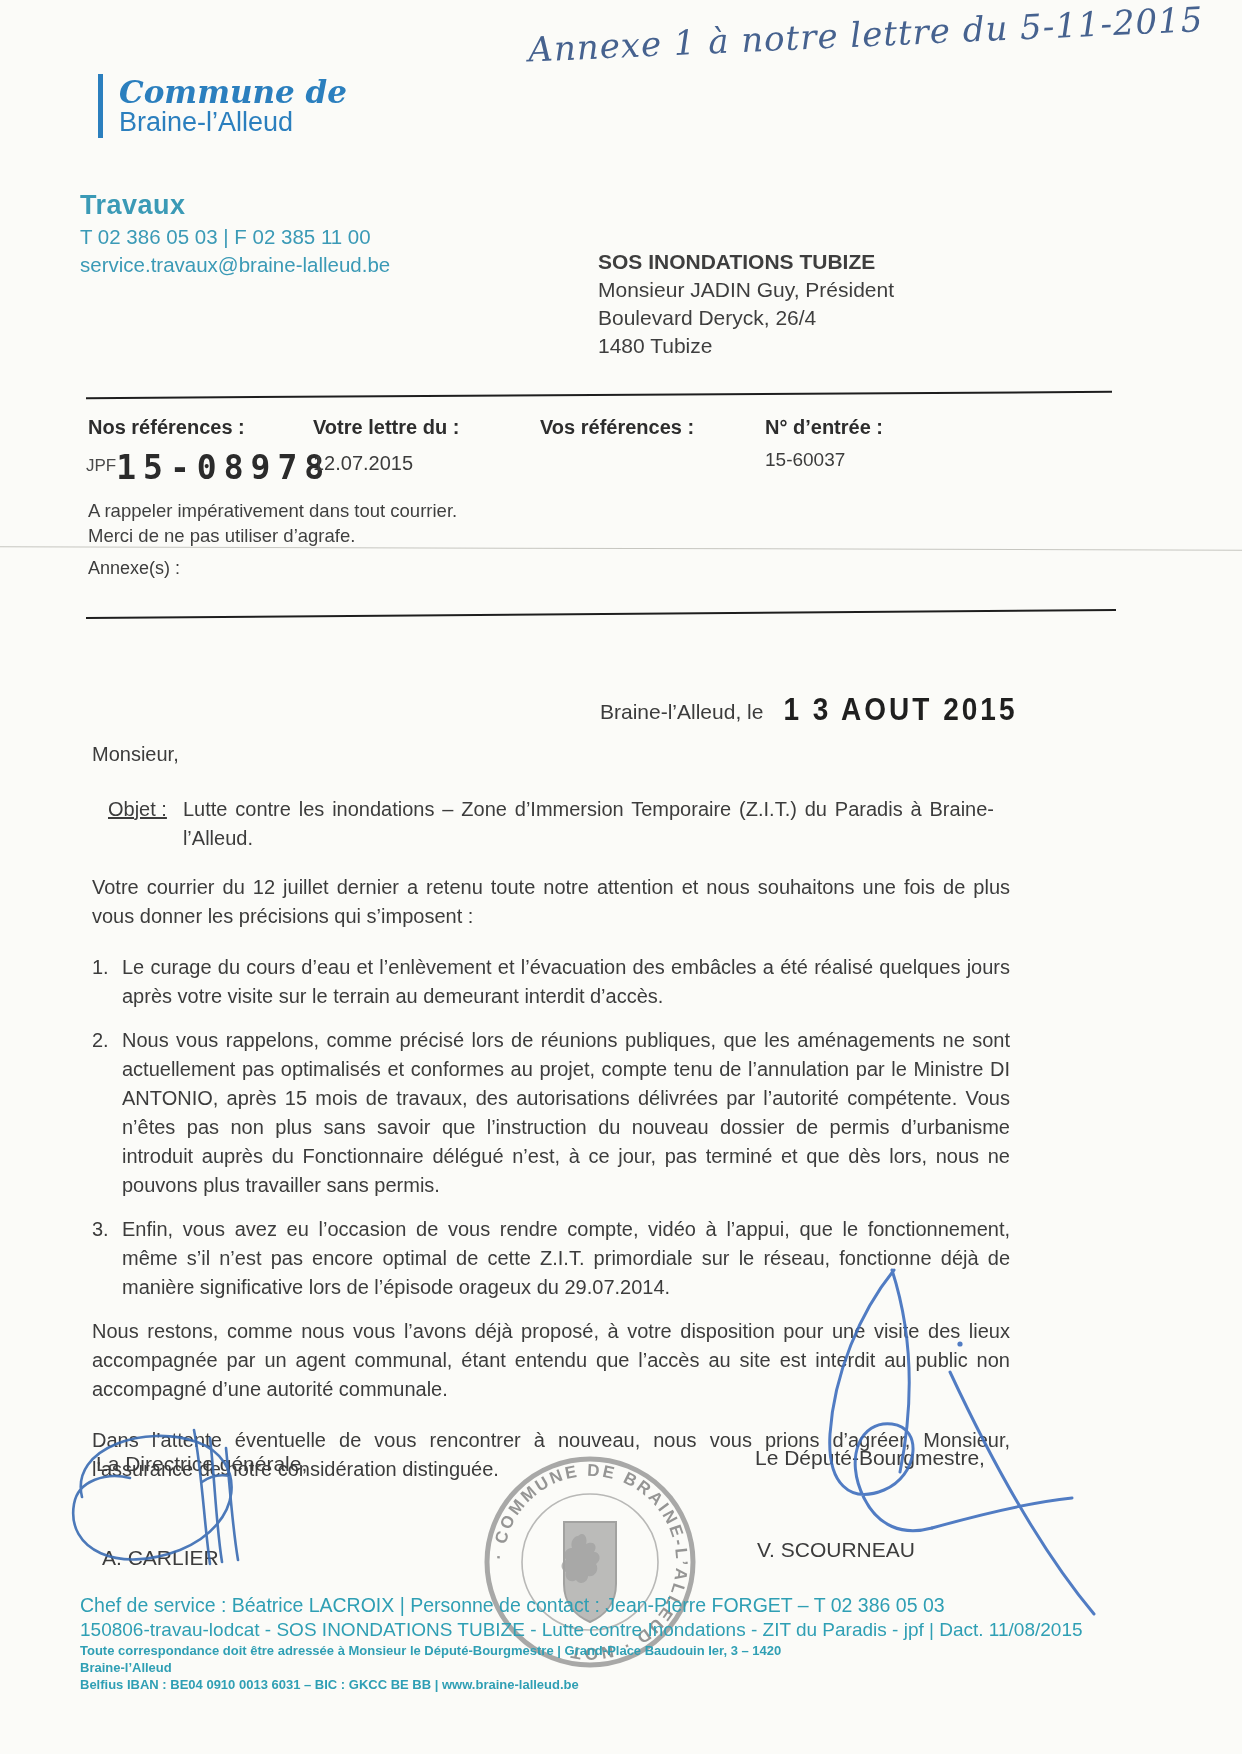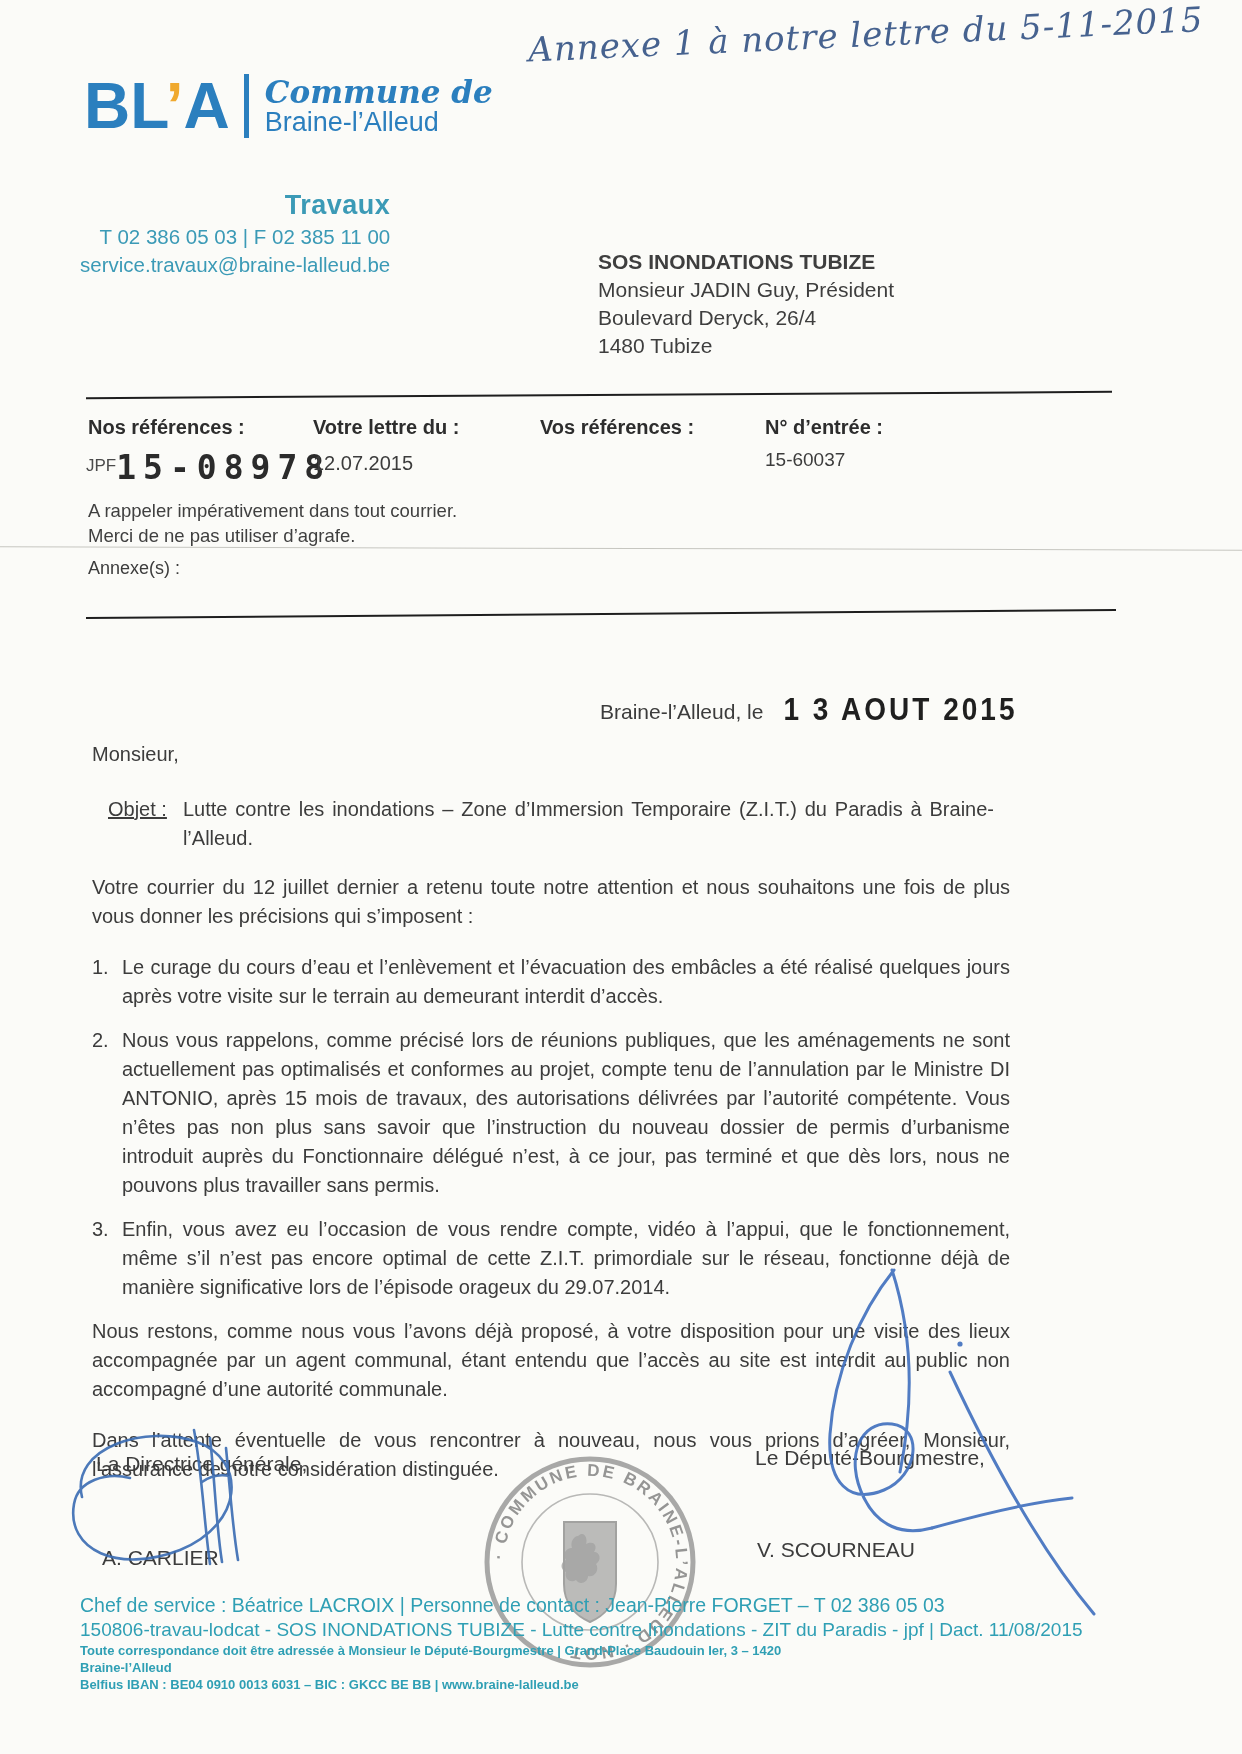--- a/index.html
+++ b/index.html
@@ -21,21 +21,21 @@
   
   .logo{ position:absolute; left:84px; top:74px; display:flex; align-items:center; }
   .logo-acronym{ font-size:64px; font-weight:bold; color:#2b7fbe; letter-spacing:0px; line-height:1; }
   .logo-apostrophe{ color:#f0a92e; }
   .logo-sep{ width:5px; height:64px; background:#2b7fbe; margin:0 16px 0 14px; }
   .logo-org{ color:#2b7fbe; line-height:1.05; }
   .logo-org-line1{ font-family:"DejaVu Serif", serif; font-style:italic; font-size:31px; font-weight:bold; }
   .logo-org-line2{ font-size:27px; }
 
   
-  .dept{ position:absolute; left:80px; top:190px; color:#3b9ab6;text-align:right; }
+  .dept{ position:absolute; left:80px; top:190px; color:#3b9ab6; }
   .dept-name{ font-size:27px; font-weight:bold; letter-spacing:.5px; }
   .dept-line{ font-size:20.5px; margin-top:4px; }
 
   
   .recipient{ position:absolute; left:598px; top:248px; font-size:21px; line-height:28px; color:#3e3e3e; }
   .recipient-org{ font-weight:bold; }
 
   .rule{ position:absolute; height:2px; background:#1e1e1e; }
   .rule1{ left:86px; top:394px; width:1026px; transform:rotate(-0.35deg); }
   .rule2{ left:86px; top:613px; width:1030px; transform:rotate(-0.45deg); }
@@ -86,21 +86,20 @@
   .footer-bold{ font-weight:bold; font-size:13px; }
 </style>
 </head>
 <body>
 
 <div class="page">
 
   <div class="annotation">Annexe 1 à notre lettre du 5-11-2015</div>
 
   <div class="logo">
-    <div class="logo-acronym"><span>BL</span><span class="logo-apostrophe">’</span><span>A</span></div>
     <div class="logo-sep"></div>
     <div class="logo-org">
       <div class="logo-org-line1">Commune de</div>
       <div class="logo-org-line2">Braine-l’Alleud</div>
     </div>
   </div>
 
   <div class="dept">
     <div class="dept-name">Travaux</div>
     <div class="dept-line">T  02 386 05 03  |  F 02 385 11 00</div>

